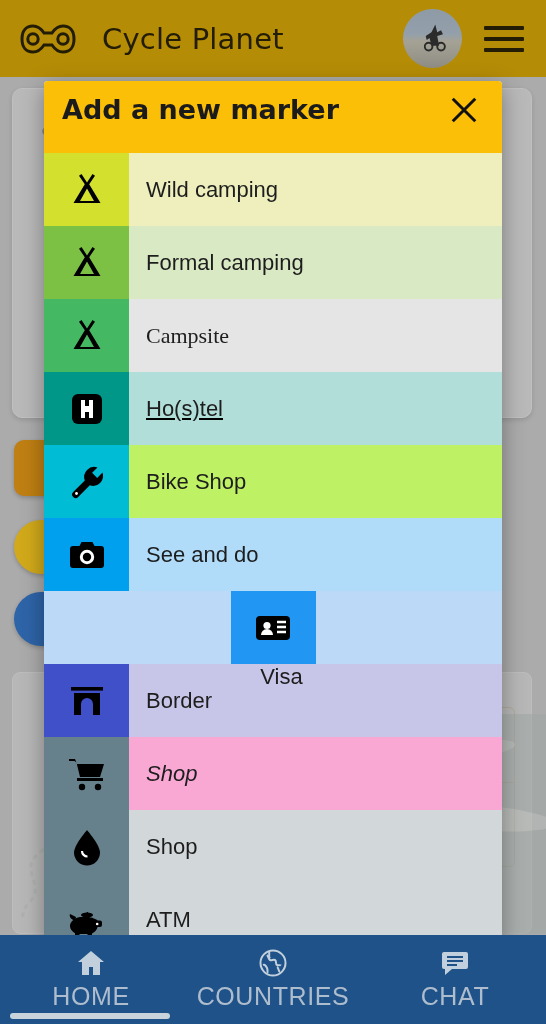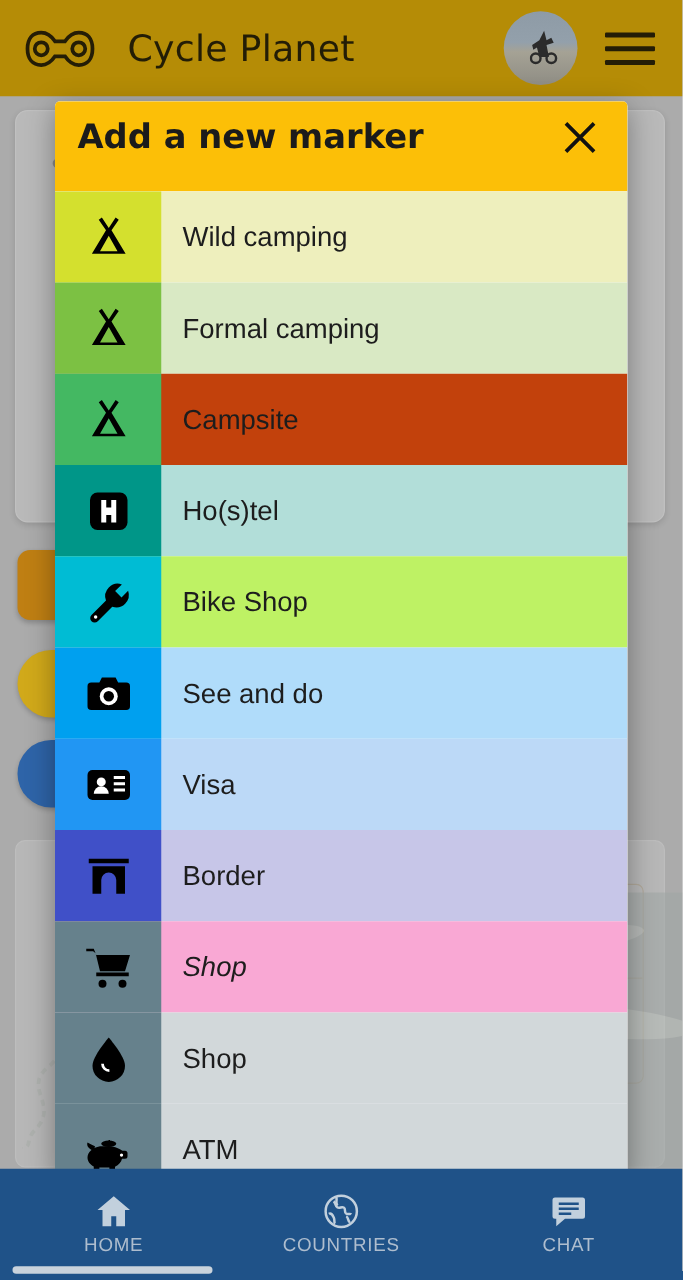--- a/index.html
+++ b/index.html
@@ -65,21 +65,21 @@
      background:#b4bbb6; border-radius:50%; }
   .bg-squiggle { position:absolute; left:8px; bottom:105px; width:70px; height:120px;
      opacity:.35; }
 
   
   .bottomnav {
     position:absolute; left:0; bottom:0; width:546px; height:89px;
     background:#1f5288; display:flex; align-items:center; z-index:40;
   }
   .navitem { flex:1; display:flex; flex-direction:column; align-items:center; gap:4px; }
-  .navitem .lbl { font-size:15px; color:#aebdce; letter-spacing:.6px; }
+  .navitem .lbl { font-size:25px; color:#aebdce; letter-spacing:.6px; }
   .navicon { width:30px; height:30px; display:block; }
   .gesturebar {
     position:absolute; left:10px; bottom:5px; width:160px; height:6px;
     background:#c9d3dc; border-radius:3px; z-index:50;
   }
 
   
   #modal {
     position:absolute; left:44px; top:81px; width:458px; height:861px;
     background:#ffffff; border-radius:4px; overflow:hidden;
@@ -176,29 +176,29 @@
         <div class="marker-label">Wild camping</div>
       </div>
       <div class="marker-row" style="background: rgb(217, 233, 196);">
         <div class="marker-icon" style="background: rgb(124, 193, 67);">
           <svg viewBox="0 0 40 40">
             <path d="M14.5 4 L20 12.4 L25.5 4 L28 5.7 L22.2 14.2 L33.5 33 L6.5 33 L17.8 14.2 L12 5.7 Z M20 18.5 L13 31 L27 31 Z"></path>
           </svg>
         </div>
         <div class="marker-label">Formal camping</div>
       </div>
-      <div class="marker-row" style="background: #c2410c;">
+      <div class="marker-row" style="background: #e5e5e5; font-family: Liberation Serif, serif;">
         <div class="marker-icon" style="background: rgb(68, 184, 98);">
           <svg viewBox="0 0 40 40">
             <path d="M14.5 4 L20 12.4 L25.5 4 L28 5.7 L22.2 14.2 L33.5 33 L6.5 33 L17.8 14.2 L12 5.7 Z M20 18.5 L13 31 L27 31 Z"></path>
           </svg>
         </div>
         <div class="marker-label">Campsite</div>
       </div>
-      <div class="marker-row" style="background: rgb(178, 222, 217);">
+      <div class="marker-row" style="background: rgb(178, 222, 217); text-decoration: underline;">
         <div class="marker-icon" style="background: rgb(0, 150, 136);">
           <svg viewBox="0 0 40 40">
             <rect x="5" y="5" width="30" height="30" rx="6"></rect>
             <path d="M14 11 h4 v6 h4 v-6 h4 v18 h-4 v-6 h-4 v6 h-4 z" fill="#fff"></path>
           </svg>
         </div>
         <div class="marker-label">Ho(s)tel</div>
       </div>
       <div class="marker-row" style="background: #bef264;">
         <div class="marker-icon" style="background: rgb(0, 188, 212);">
@@ -212,21 +212,21 @@
       <div class="marker-row" style="background: rgb(176, 220, 250);">
         <div class="marker-icon" style="background: rgb(0, 160, 239);">
           <svg viewBox="0 0 40 40">
             <path d="M14.5 7 L12.5 11 H6 a3 3 0 0 0-3 3 v16 a3 3 0 0 0 3 3 h28 a3 3 0 0 0 3-3 V14 a3 3 0 0 0-3-3 h-6.5 L25.5 7 Z"></path>
             <circle cx="20" cy="22" r="7.2" fill="#fff"></circle>
             <circle cx="20" cy="22" r="4.2"></circle>
           </svg>
         </div>
         <div class="marker-label">See and do</div>
       </div>
-      <div class="marker-row" style="background: rgb(188, 217, 247);">
+      <div class="marker-row" style="background: rgb(188, 217, 247); flex-direction: column;">
         <div class="marker-icon" style="background: rgb(33, 150, 243);">
           <svg viewBox="0 0 40 40">
             <rect x="3" y="8" width="34" height="24" rx="4"></rect>
             <circle cx="14" cy="17.5" r="3.6" fill="#fff"></circle>
             <path d="M8 27 a6 6 0 0 1 12 0 z" fill="#fff"></path>
             <path d="M24 14 h9 M24 19 h9 M24 24 h9" stroke="#fff" stroke-width="2.4" fill="none"></path>
           </svg>
         </div>
         <div class="marker-label">Visa</div>
       </div>

